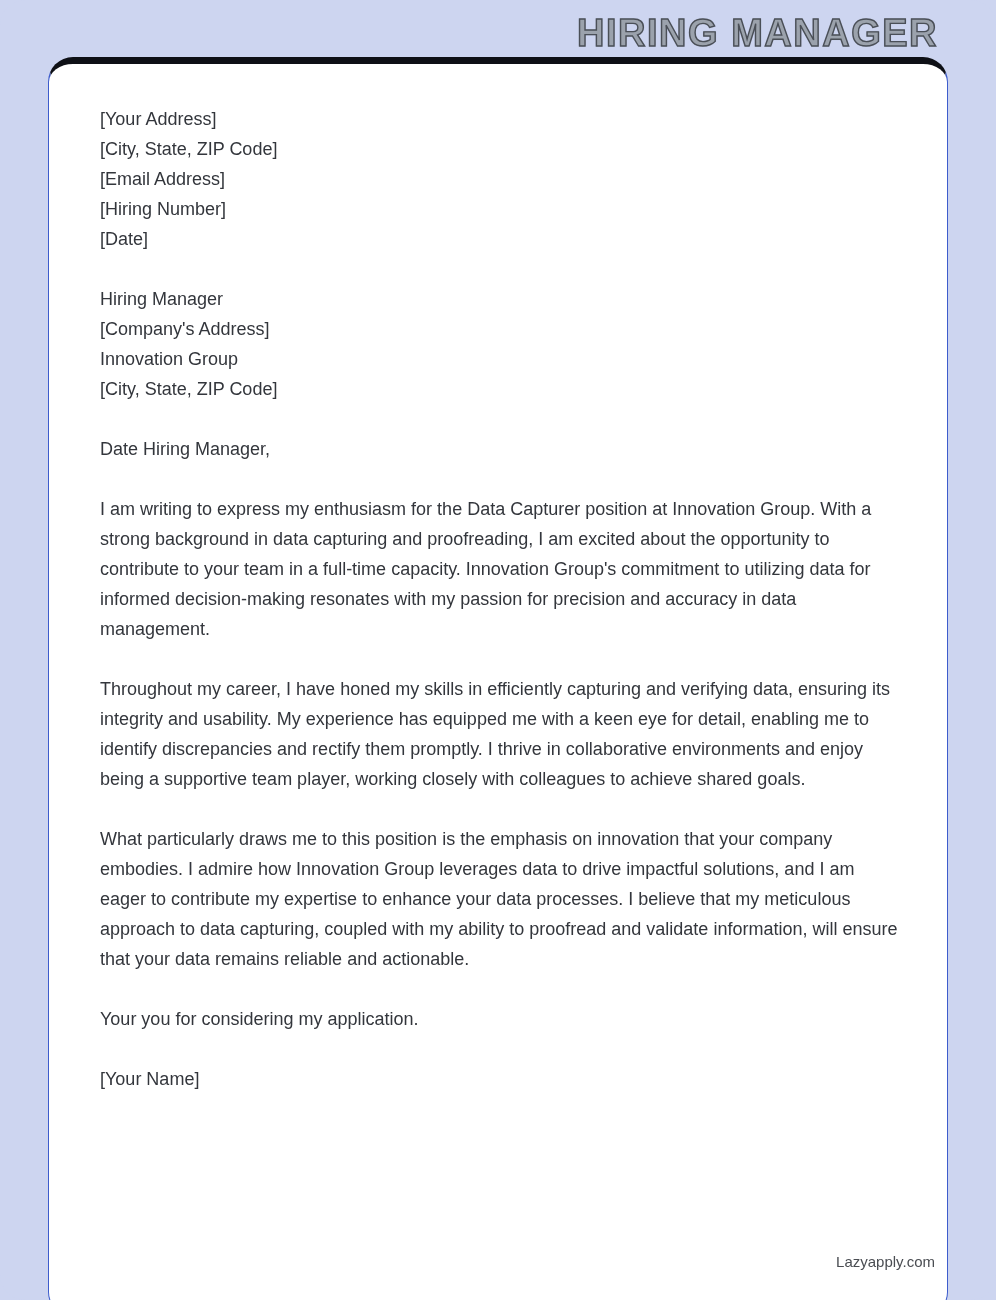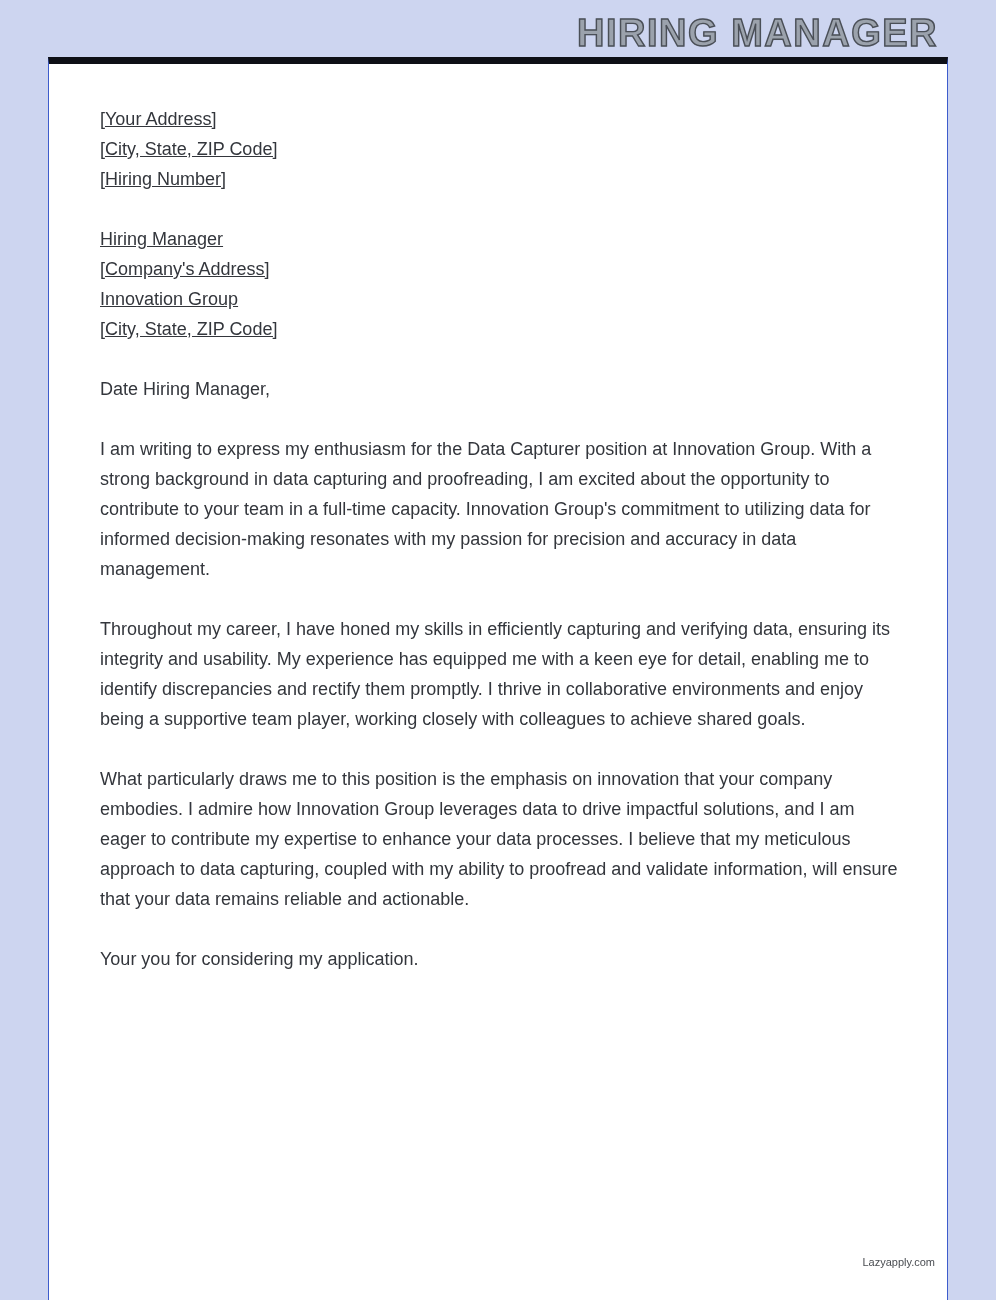--- a/index.html
+++ b/index.html
@@ -1,15 +1,15 @@
 <!DOCTYPE html>
 <html><head>
 <meta charset="utf-8">
 <style>
-  * { margin: 0; padding: 0; box-sizing: border-box; }
+  * { margin: 0; padding: 0; box-sizing: border-box; border-radius: 25px; }
   html, body {
     width: 996px;
     height: 1300px;
     overflow: hidden;
     background: #cdd5f0;
     font-family: "Liberation Sans", sans-serif;
   }
   .canvas {
     position: relative;
     width: 996px;
@@ -43,44 +43,46 @@
     position: relative;
     width: 100%;
     height: 100%;
     padding: 40px 49px 0 51px;
     color: #33363c;
     font-size: 18px;
     line-height: 30px;
   }
   .block { margin-bottom: 30px; }
   .block:last-child { margin-bottom: 0; }
-  .line { display: block; text-decoration: underline; }
+  .line { display: block; }
   .watermark {
     position: absolute;
     top: 1190px;
     right: 12px;
-    font-size: 11px;
+    font-size: 15px;
     line-height: 16px;
     color: #4a4d52;
   }
 </style>
 </head>
 <body>
 
 <div class="canvas">
 
   <div class="doc-title">HIRING MANAGER</div>
 
   <div class="page">
     <div class="page-inner">
 
       <div class="block">
         <span class="line">[Your Address]</span>
         <span class="line">[City, State, ZIP Code]</span>
+        <span class="line">[Email Address]</span>
         <span class="line">[Hiring Number]</span>
+        <span class="line">[Date]</span>
       </div>
 
       <div class="block">
         <span class="line">Hiring Manager</span>
         <span class="line">[Company's Address]</span>
         <span class="line">Innovation Group</span>
         <span class="line">[City, State, ZIP Code]</span>
       </div>
 
       <div class="block">Date Hiring Manager,</div>
@@ -88,19 +90,20 @@
       <p class="block">I am writing to express my enthusiasm for the Data Capturer position at Innovation Group. With a strong background in data capturing and proofreading, I am excited about the opportunity to contribute to your team in a full-time capacity. Innovation Group's commitment to utilizing data for informed decision-making resonates with my passion for precision and accuracy in data management.</p>
 
       <p class="block">Throughout my career, I have honed my skills in efficiently capturing and verifying data, ensuring its integrity and usability. My experience has equipped me with a keen eye for detail, enabling me to identify discrepancies and rectify them promptly. I thrive in collaborative environments and enjoy being a supportive team player, working closely with colleagues to achieve shared goals.</p>
 
       <p class="block">What particularly draws me to this position is the emphasis on innovation that your company embodies. I admire how Innovation Group leverages data to drive impactful solutions, and I am eager to contribute my expertise to enhance your data processes. I believe that my meticulous approach to data capturing, coupled with my ability to proofread and validate information, will ensure that your data remains reliable and actionable.</p>
 
 
       <p class="block">Your you for considering my application.</p>
 
 
+      <div class="block">[Your Name]</div>
 
       <div class="watermark">Lazyapply.com</div>
 
     </div>
   </div>
 
 </div>
 
 </body></html>

